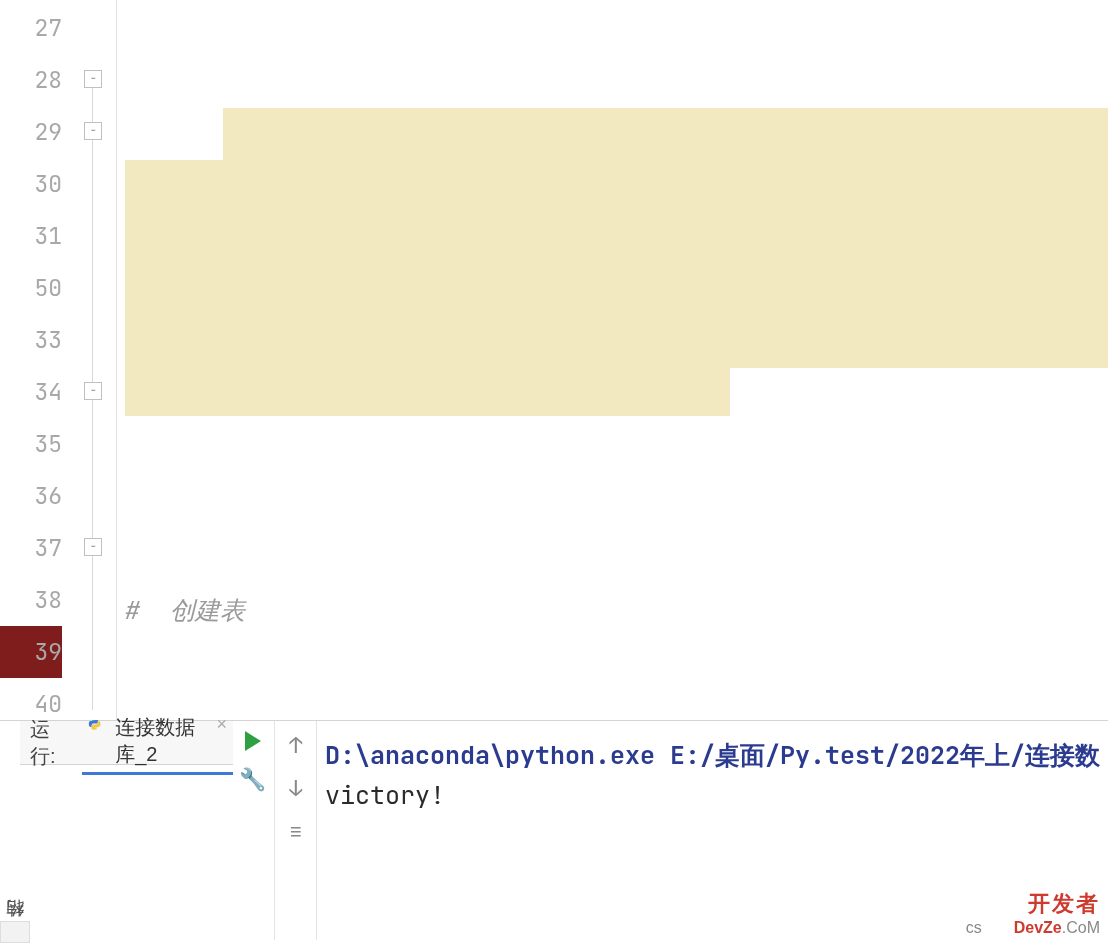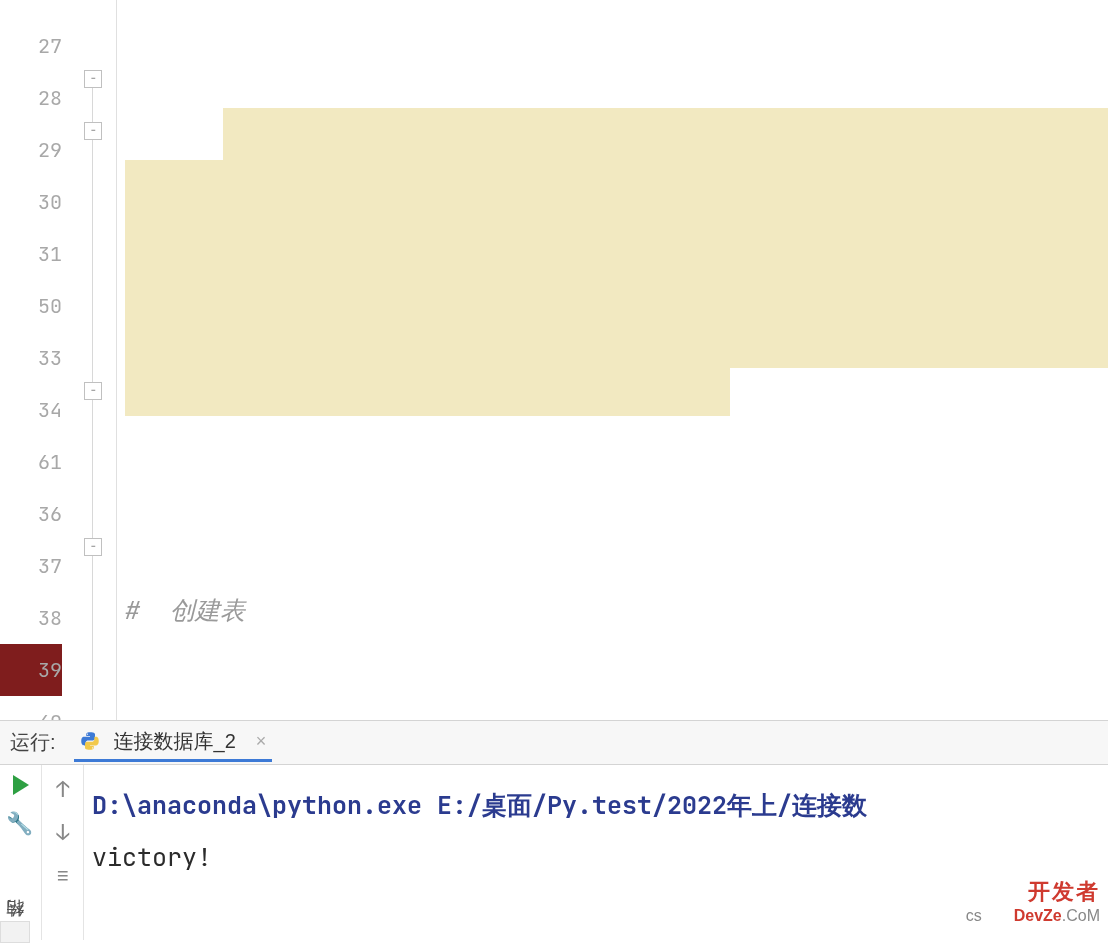--- a/index.html
+++ b/index.html
@@ -18,23 +18,23 @@
     overflow: hidden;
     position: relative;
   }
   .gutter {
     width: 80px;
     background: #ffffff;
     text-align: right;
     padding-right: 18px;
     color: #a8a8a8;
     user-select: none;
-    font-size: 20px;
+    font-size: 23px;
     line-height: 52px;
-    padding-top: 20px;
+    padding-top: 2px;
   }
   .gutter div { height: 52px; }
   .fold-gutter {
     width: 36px;
     background: #fff;
     position: relative;
     padding-top: 4px;
   }
   .fold-gutter .fold-mark {
     position: absolute;
@@ -74,35 +74,36 @@
     background: #f2e9c1;
     z-index: 0;
   }
   .code-line span { position: relative; z-index: 1; }
   .tok-comment { color: #9a9a9a; font-style: italic; }
 
   .run-panel {
     border-top: 1px solid #d4d4d4;
     height: 220px;
     display: flex;
-    flex-direction: column;
+    flex-direction: row;
+    padding-left: 20px;
   }
   .run-tabbar {
     display: flex;
     align-items: center;
     height: 44px;
     padding-left: 10px;
     border-bottom: 1px solid #d4d4d4;
     background: #f7f7f7;
     font-size: 20px;
     font-family: "PingFang SC","Microsoft YaHei",sans-serif;
   }
   .run-label { color: #444; margin-right: 18px; font-family: "PingFang SC","Microsoft YaHei",sans-serif;}
   .run-tab {
-    display: flex; align-items: center; gap: 14px;
+    display: flex; align-items: flex-start; gap: 14px;
     padding: 4px 6px;
     border-bottom: 3px solid #3d7ad6;
     color: #333;
   }
   .run-tab .py-icon {
     width: 20px; height: 20px;
   }
   .close-x { color: #aaa; margin-left: 6px; font-size: 18px; }
   .run-body {
     display: flex;
@@ -132,21 +133,21 @@
     border-top: 10px solid transparent;
     border-bottom: 10px solid transparent;
   }
   .wrench { font-size: 22px; color: #555; }
   .arrow-up, .arrow-down { font-size: 22px; color: #888; }
   .burger { font-size: 22px; color: #888; }
   .console {
     flex: 1;
     padding: 14px 8px 8px 8px;
     font-size: 25px;
-    line-height: 52px;
+    line-height: 40px;
     white-space: pre;
   }
   .console-path { color: #2b3b8f; font-weight: 600; }
   .console-out { color: #2b2b2b; }
 
   .side-tab-left {
     position: absolute;
     left: 0;
     bottom: 0;
     writing-mode: vertical-rl;
@@ -154,42 +155,42 @@
     font-family: "PingFang SC","Microsoft YaHei",sans-serif;
     font-size: 18px;
     color: #555;
     background: #f2f2f2;
     padding: 10px 2px;
     border: 1px solid #ddd;
   }
   .watermark {
     position: absolute;
     right: 8px;
-    bottom: 18px;
+    bottom: 6px;
     text-align: right;
     font-family: Arial, sans-serif;
   }
   .watermark .w1 { color: #cf3a2f; font-size: 22px; font-weight: 700; letter-spacing: 2px; }
   .watermark .w2 { color: #888; font-size: 16px; }
   .watermark .w2 b { color: #cf3a2f; padding-left: 32px; }
 </style>
 </head>
 <body>
 
 <div class="editor-pane">
   <div class="gutter">
     <div>27</div>
     <div>28</div>
     <div>29</div>
     <div>30</div>
     <div>31</div>
     <div>50</div>
     <div>33</div>
     <div>34</div>
-    <div>61</div>
+    <div>35</div>
     <div>36</div>
     <div>37</div>
     <div>38</div>
     <div class="hl-current">39</div>
     <div>40</div>
   </div>
 
   <div class="fold-gutter">
     <div class="fold-line" style="top:70px;height:640px;"></div>
     <div class="fold-mark" style="top:70px;">−</div>

